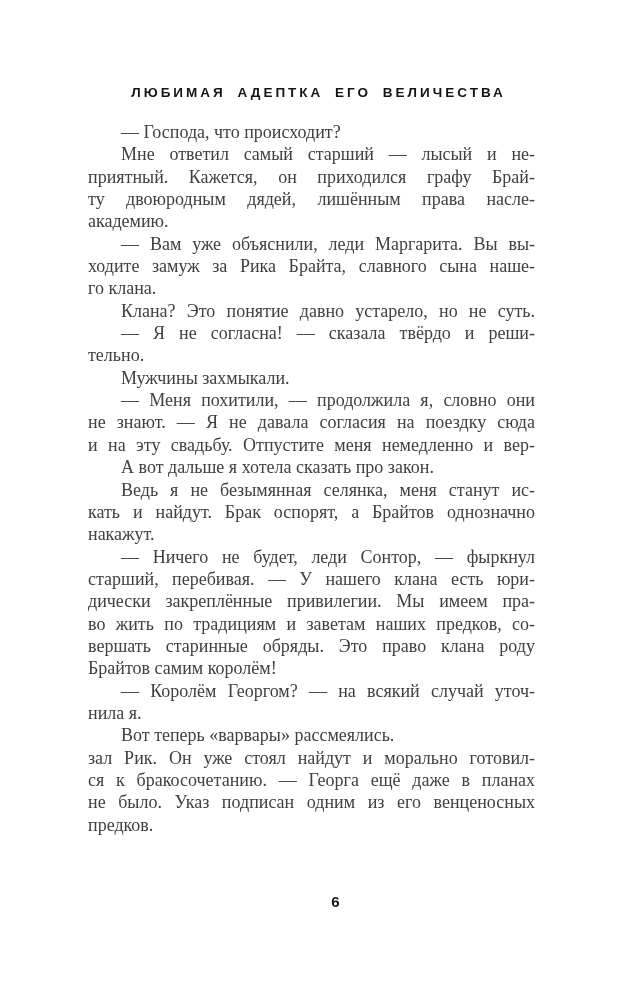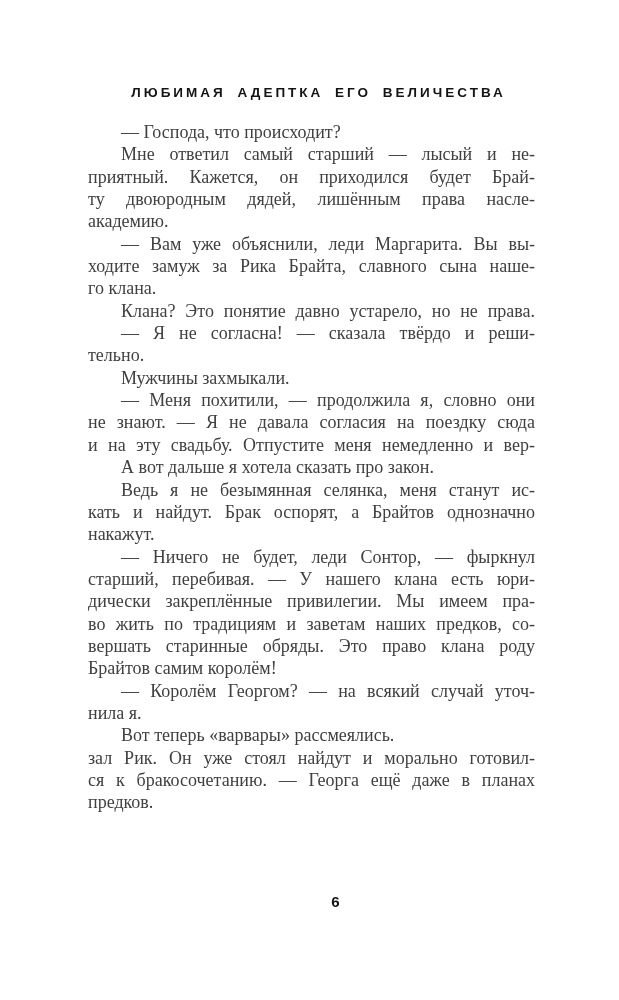--- a/index.html
+++ b/index.html
@@ -77,27 +77,27 @@
 </head>
 <body>
 
 <div class="book-page">
 
   <div class="running-header">ЛЮБИМАЯ АДЕПТКА ЕГО ВЕЛИЧЕСТВА</div>
 
   <div class="text-block">
       <div class="line indent end">— Господа, что происходит?</div>
       <div class="line indent">Мне ответил самый старший — лысый и не-</div>
-      <div class="line">приятный. Кажется, он приходился будет Брай-</div>
+      <div class="line">приятный. Кажется, он приходился графу Брай-</div>
       <div class="line">ту двоюродным дядей, лишённым права насле-</div>
       <div class="line end">академию.</div>
       <div class="line indent">— Вам уже объяснили, леди Маргарита. Вы вы-</div>
       <div class="line">ходите замуж за Рика Брайта, славного сына наше-</div>
       <div class="line end">го клана.</div>
-      <div class="line indent">Клана? Это понятие давно устарело, но не права.</div>
+      <div class="line indent">Клана? Это понятие давно устарело, но не суть.</div>
       <div class="line indent">— Я не согласна! — сказала твёрдо и реши-</div>
       <div class="line end">тельно.</div>
       <div class="line indent end">Мужчины захмыкали.</div>
       <div class="line indent">— Меня похитили, — продолжила я, словно они</div>
       <div class="line">не знают. — Я не давала согласия на поездку сюда</div>
       <div class="line">и на эту свадьбу. Отпустите меня немедленно и вер-</div>
       <div class="line indent end">А вот дальше я хотела сказать про закон.</div>
       <div class="line indent">Ведь я не безымянная селянка, меня станут ис-</div>
       <div class="line">кать и найдут. Брак оспорят, а Брайтов однозначно</div>
       <div class="line end">накажут.</div>
@@ -105,20 +105,21 @@
       <div class="line">старший, перебивая. — У нашего клана есть юри-</div>
       <div class="line">дически закреплённые привилегии. Мы имеем пра-</div>
       <div class="line">во жить по традициям и заветам наших предков, со-</div>
       <div class="line">вершать старинные обряды. Это право клана роду</div>
       <div class="line end">Брайтов самим королём!</div>
       <div class="line indent">— Королём Георгом? — на всякий случай уточ-</div>
       <div class="line end">нила я.</div>
       <div class="line indent end">Вот теперь «варвары» рассмеялись.</div>
       <div class="line">зал Рик. Он уже стоял найдут и морально готовил-</div>
       <div class="line">ся к бракосочетанию. — Георга ещё даже в планах</div>
+      <div class="line">не было. Указ подписан одним из его венценосных</div>
       <div class="line end">предков.</div>
     </div>
 
   <div class="folio">
     <span>6</span>
   </div>
 
 </div>
 
 </body></html>

